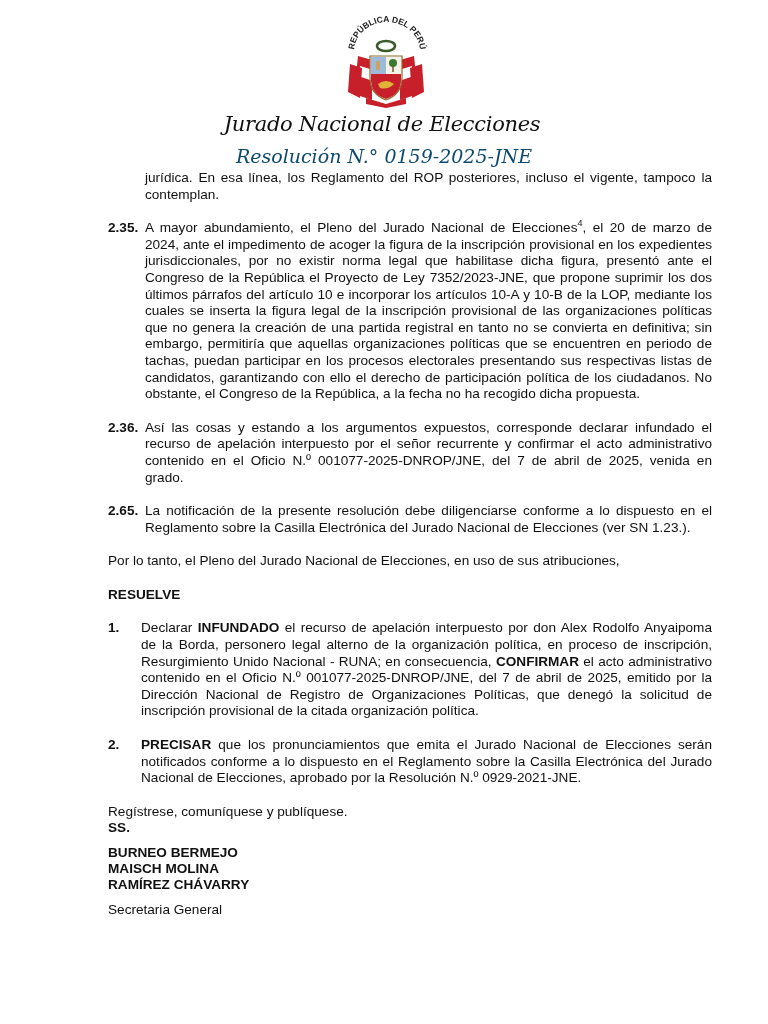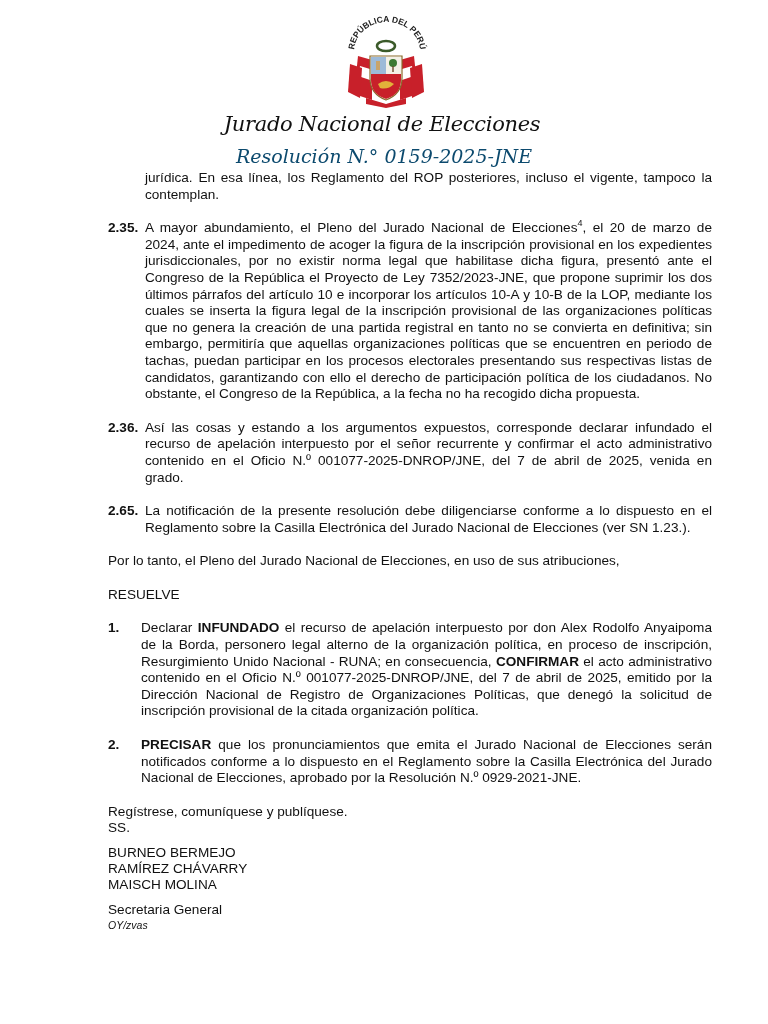--- a/index.html
+++ b/index.html
@@ -18,21 +18,21 @@
   .p { text-align:justify; margin:0; }
   .indent { padding-left:37px; }
   .numbered { position:relative; padding-left:37px; text-align:justify; }
   .numbered .num { position:absolute; left:0; top:0; font-weight:bold; }
   .numbered.res { padding-left:33px; }
   .gap { height:17px; }
   .gap-s { height:8px; }
   b { font-weight:bold; }
   .sup { font-size:9px; vertical-align:super; line-height:0; }
   .sig { font-size:13.6px; line-height:16.4px; }
-  .bold { font-weight:normal; }
+  .bold { font-weight:bold; }
   .small-italic { font-style:italic; font-size:10.5px; line-height:14px; }
 </style>
 </head>
 <body>
 
 <div class="page">
 
   <svg class="crest" viewBox="0 0 100 100">
     <defs>
       <path id="arcPath" d="M18,44 A33,30 0 0 1 84,44"></path>
@@ -105,20 +105,19 @@
       <span class="num">2.</span>
       <b>PRECISAR</b><span> que los pronunciamientos que emita el Jurado Nacional de Elecciones serán notificados conforme a lo dispuesto en el Reglamento sobre la Casilla Electrónica del Jurado Nacional de Elecciones, aprobado por la Resolución N.º 0929-2021-JNE.</span>
     </div>
     <div class="gap"></div>
 
     <div class="sig">
       <div>Regístrese, comuníquese y publíquese.</div>
       <div class="bold">SS.</div>
       <div class="gap-s"></div>
       <div class="bold">BURNEO BERMEJO</div>
+      <div class="bold">MAISCH MOLINA</div>
       <div class="bold">RAMÍREZ CHÁVARRY</div>
-      <div class="bold">MAISCH MOLINA</div>
       <div class="gap-s"></div>
       <div>Secretaria General</div>
-      <div class="small-italic">OY/zvas</div>
     </div>
   </div>
 </div>
 
 </body></html>

